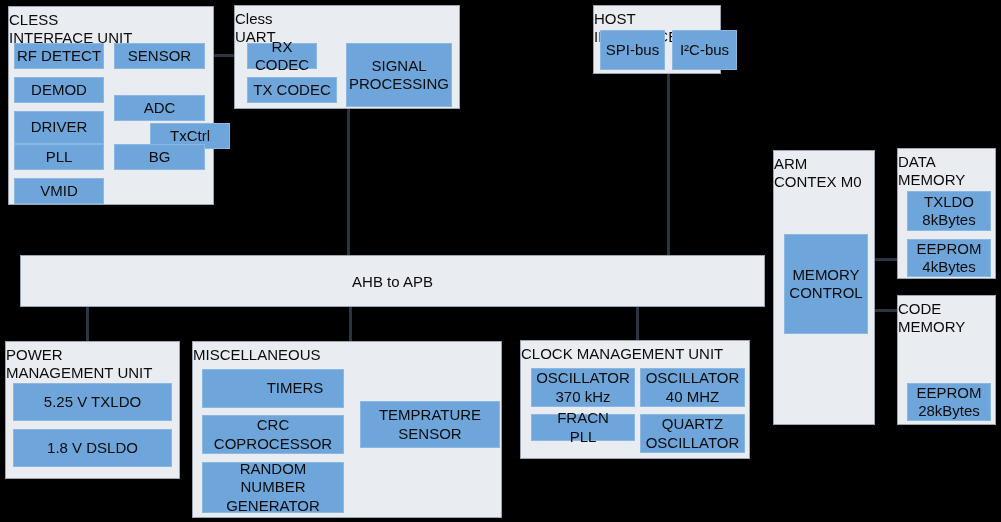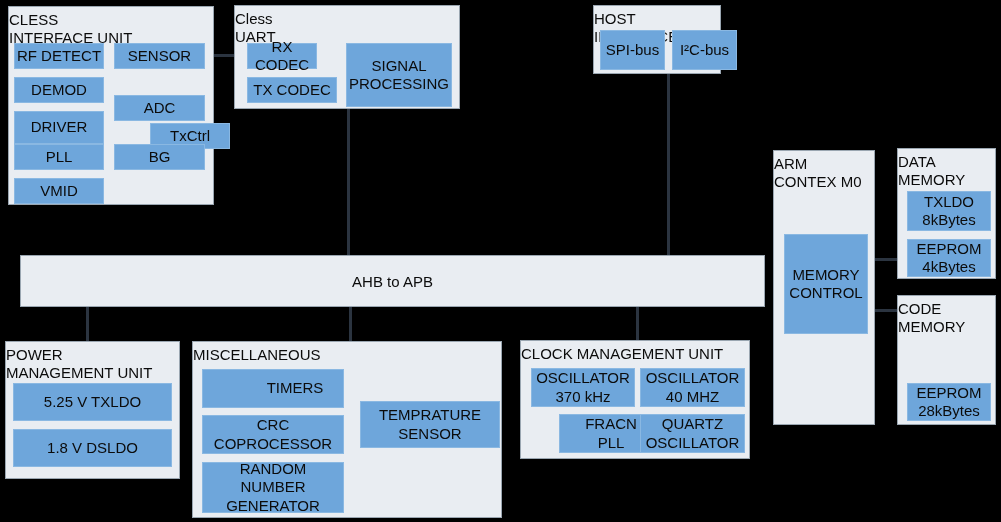--- a/index.html
+++ b/index.html
@@ -117,19 +117,19 @@
 NUMBER
 GENERATOR</div>
   </div>
 
   <div class="grp" style="left:520px;top:340px;width:230px;height:119px;">
     <div class="grp-title">CLOCK MANAGEMENT UNIT</div>
     <div class="blk" style="left:10px;top:27px;width:104px;height:39px;">OSCILLATOR
 370 kHz</div>
     <div class="blk" style="left:119px;top:27px;width:105px;height:39px;">OSCILLATOR
 40 MHZ</div>
-    <div class="blk" style="left:10px;top:73px;width:104px;height:39px;margin-left:28px;">FRACN
+    <div class="blk" style="left:10px;top:73px;width:104px;height:27px;">FRACN
 PLL</div>
     <div class="blk" style="left:119px;top:73px;width:105px;height:39px;">QUARTZ
 OSCILLATOR</div>
   </div>
 
 </div>
 
 </body></html>

